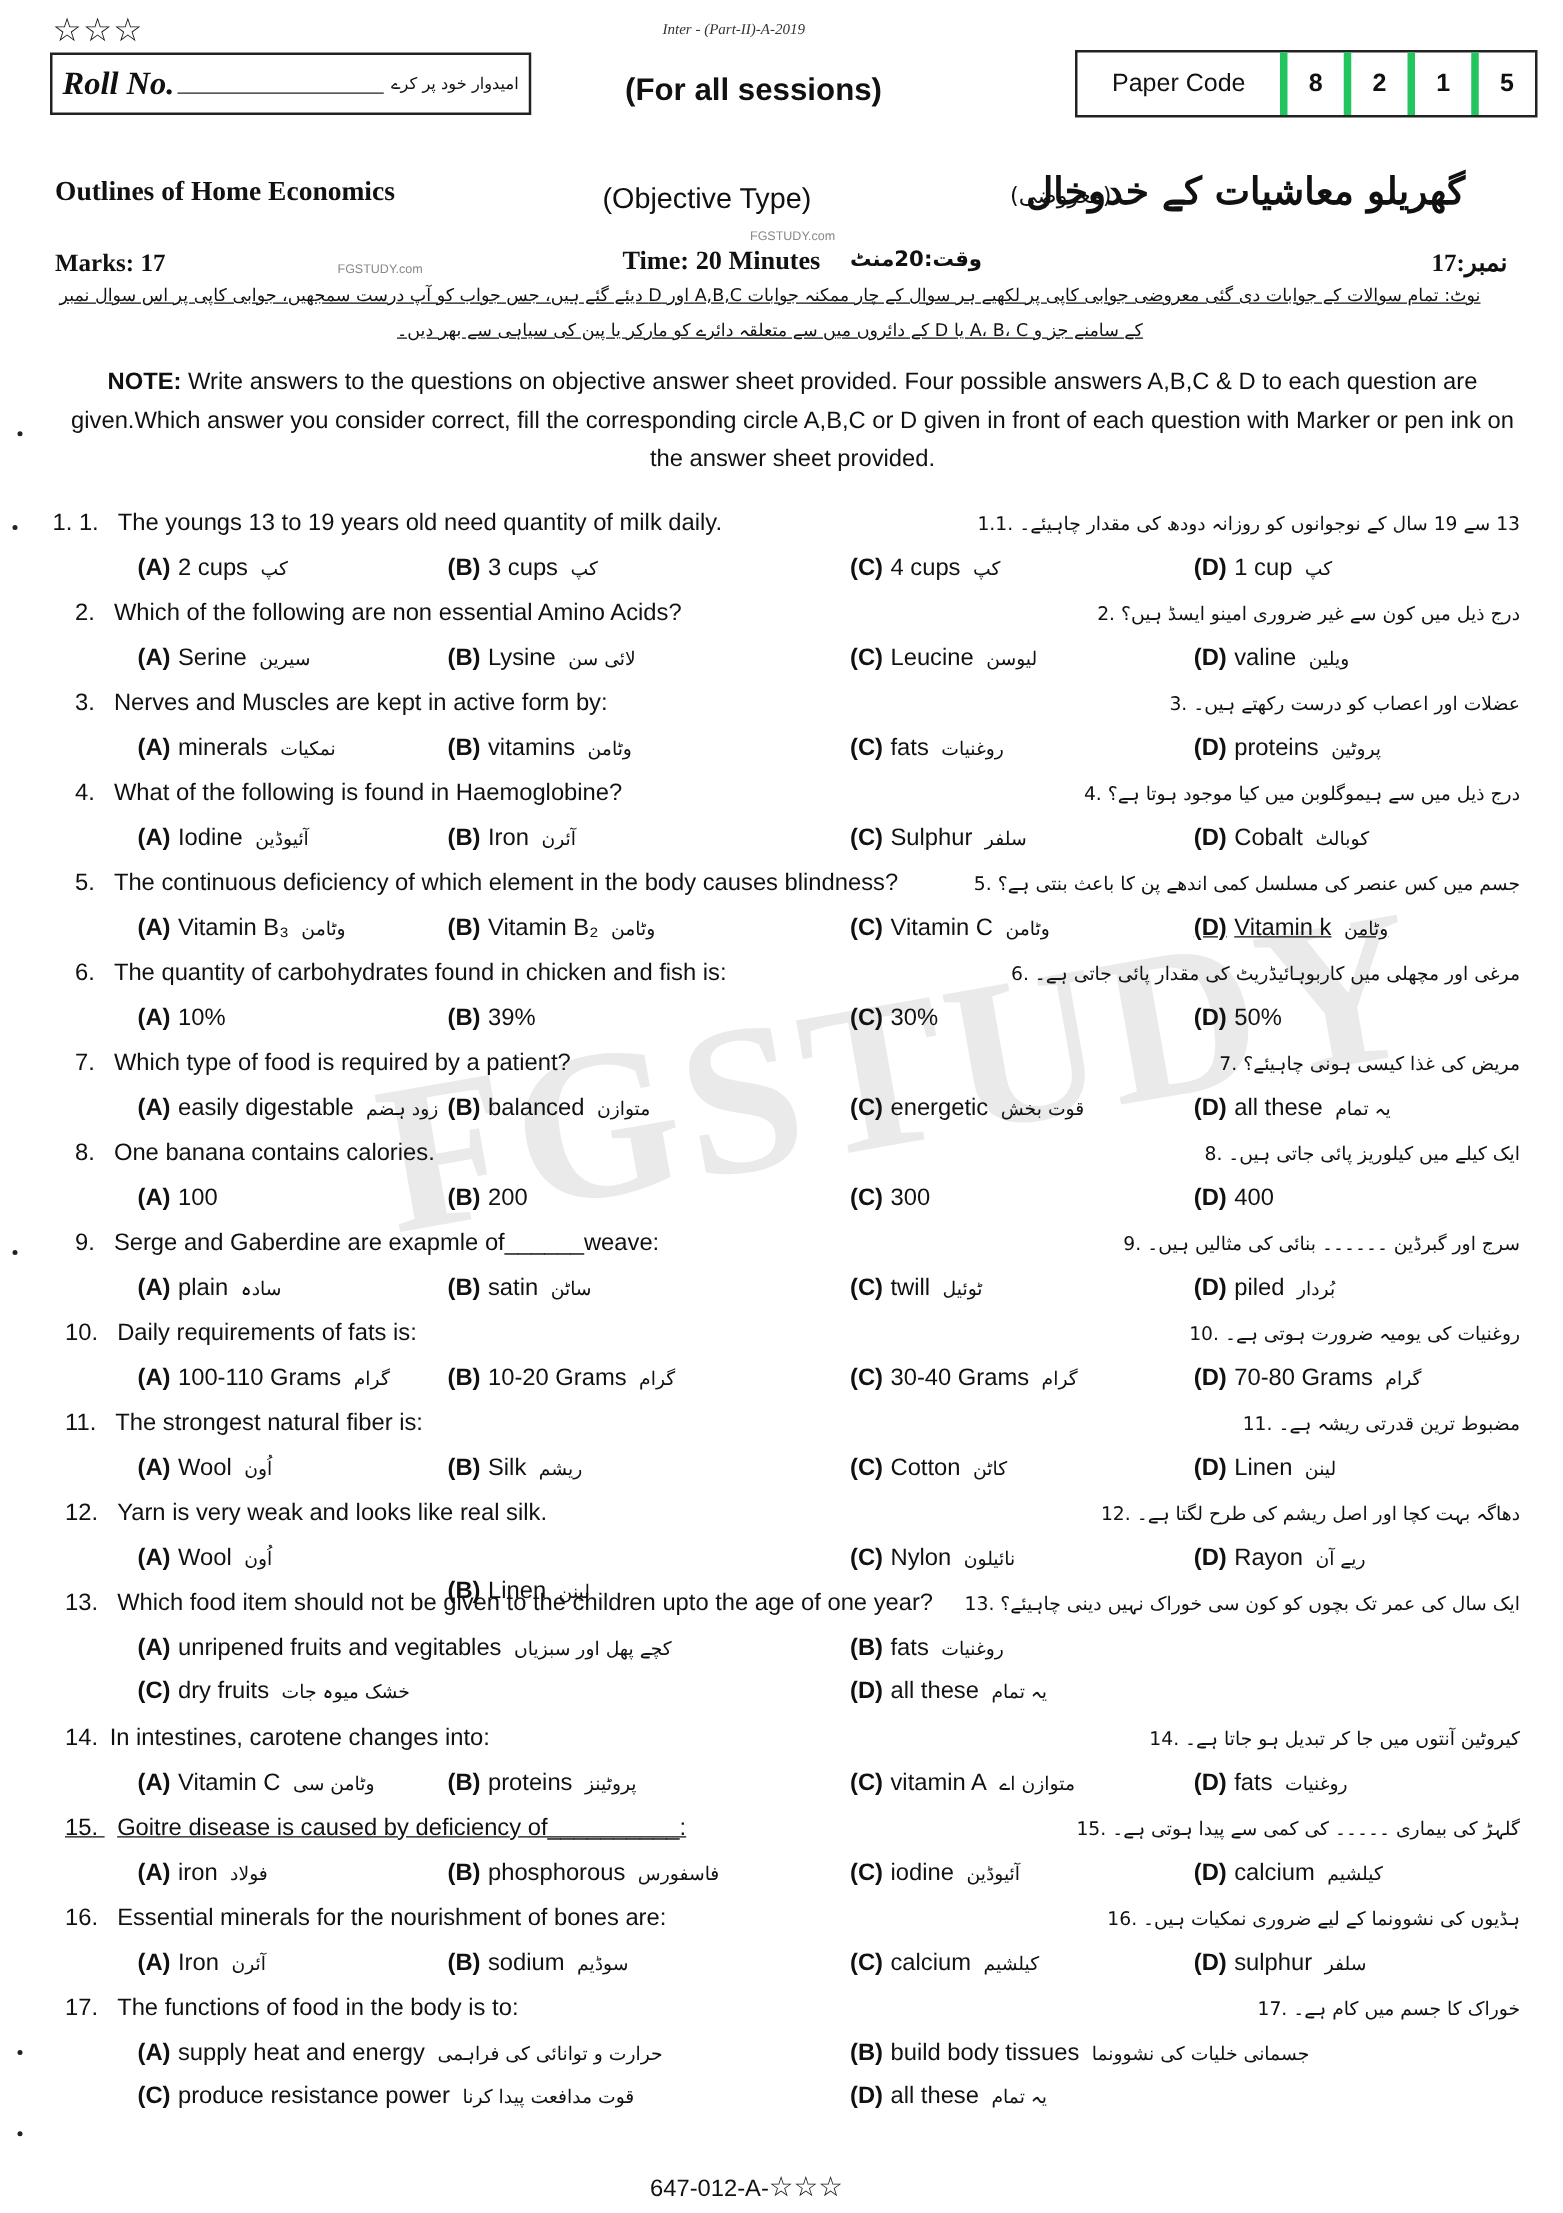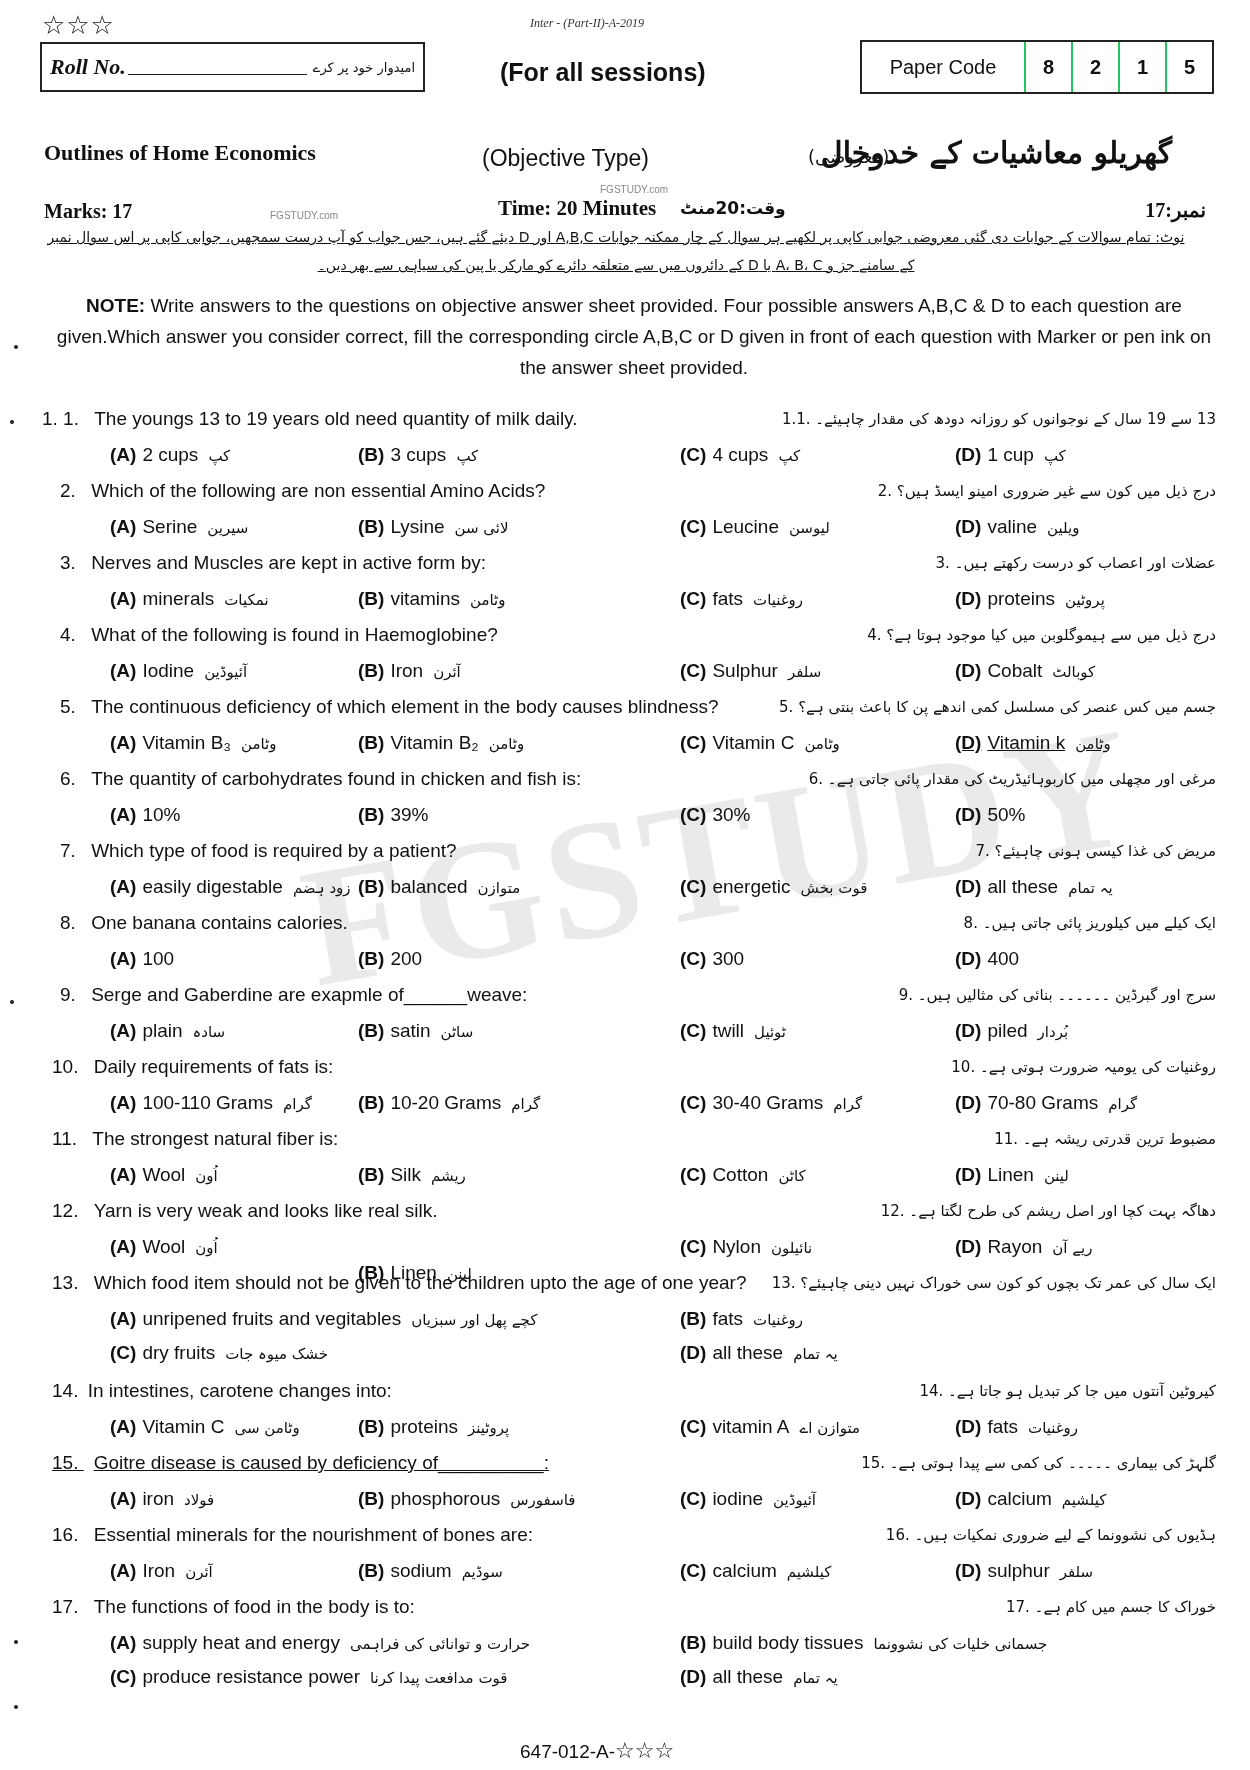--- a/index.html
+++ b/index.html
@@ -1,26 +1,26 @@
 <!DOCTYPE html>
 <html><head>
 <meta charset="utf-8">
 <style>
   html, body { margin:0; padding:0; background:#ffffff; }
   body { width:1250px; height:1770px; position:relative; overflow:hidden; color:#111; font-family:"Liberation Sans", sans-serif; }
   .abs { position:absolute; }
   .stars { left:42px; top:10px; font-size:26px; letter-spacing:1px; font-family:"DejaVu Sans", sans-serif; }
   .subhead { left:530px; top:16px; font-family:"Liberation Serif", serif; font-style:italic; font-size:12px; color:#333; }
   .rollbox { left:40px; top:42px; width:385px; height:50px; border:2px solid #222; box-sizing:border-box; display:flex; align-items:center; padding:0 8px; }
-  .rollbox .lbl { font-family:"Liberation Serif", serif; font-style:italic; font-weight:bold; font-size:22px; }
+  .rollbox .lbl { font-family:"Liberation Serif", serif; font-style:italic; font-weight:bold; font-size:26px; }
   .rollbox .line { flex:1; border-bottom:1px solid #222; height:14px; margin:0 6px 0 2px; }
   .rollbox .ur { font-family:"DejaVu Sans", sans-serif; font-size:13px; direction:rtl; }
   .sessions { left:500px; top:58px; font-size:25px; font-weight:bold; }
   .papercode { left:860px; top:40px; height:50px; display:flex; border:2px solid #222; }
-  .papercode div { border-right:2px solid #22c55e; display:flex; align-items:center; justify-content:center; font-size:20px; font-weight:bold; }
+  .papercode div { border-right:6px solid #22c55e; display:flex; align-items:center; justify-content:center; font-size:20px; font-weight:bold; }
   .papercode div:last-child { border-right:none; }
   .pc-label { width:162px; font-weight:normal !important; }
   .pc-d { width:45px; }
   .title { left:44px; top:140px; font-family:"Liberation Serif", serif; font-weight:bold; font-size:22px; }
   .objtype { left:482px; top:145px; font-size:23px; }
   .urtitle { right:78px; top:135px; font-family:"DejaVu Serif", serif; font-weight:bold; font-size:30px; direction:rtl; }
   .urtype { left:808px; top:146px; font-size:18px; direction:rtl; font-family:"DejaVu Sans", sans-serif; }
   .marks { left:44px; top:200px; font-family:"Liberation Serif", serif; font-weight:bold; font-size:20px; }
   .time { left:498px; top:196px; font-family:"Liberation Serif", serif; font-weight:bold; font-size:21px; }
   .time-ur { left:680px; top:198px; font-family:"DejaVu Sans", sans-serif; font-weight:bold; font-size:17px; direction:rtl; }

